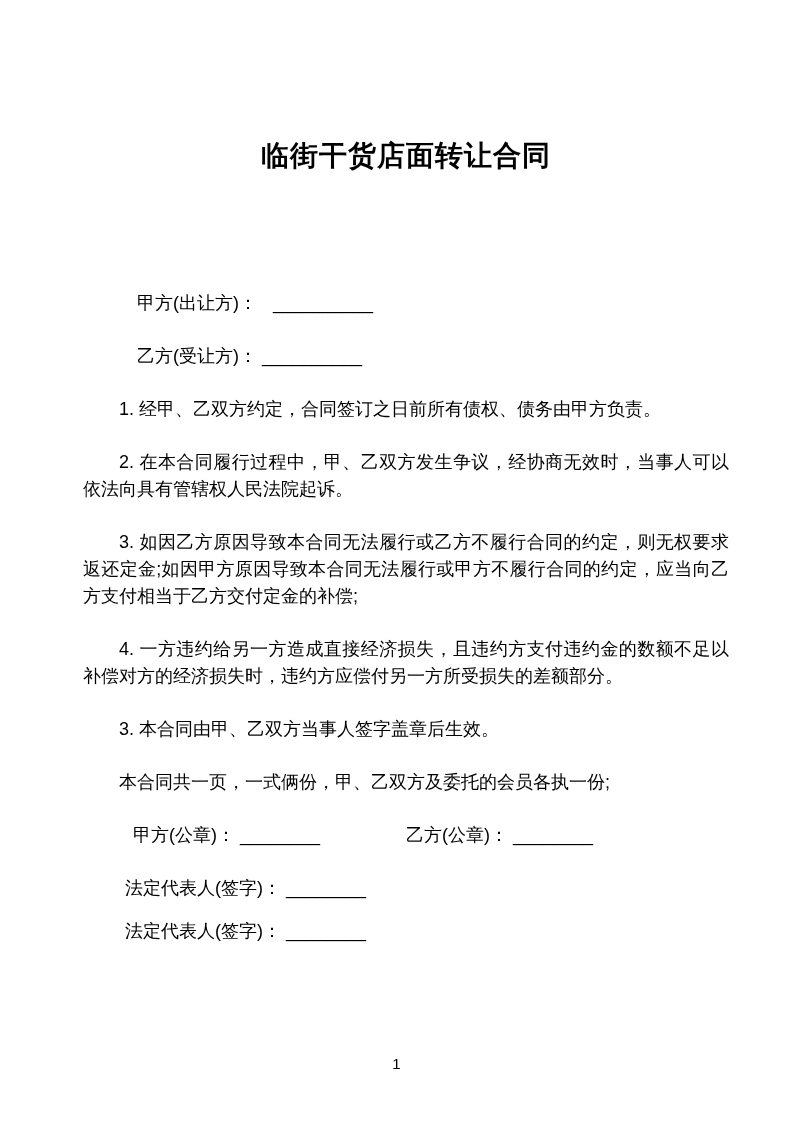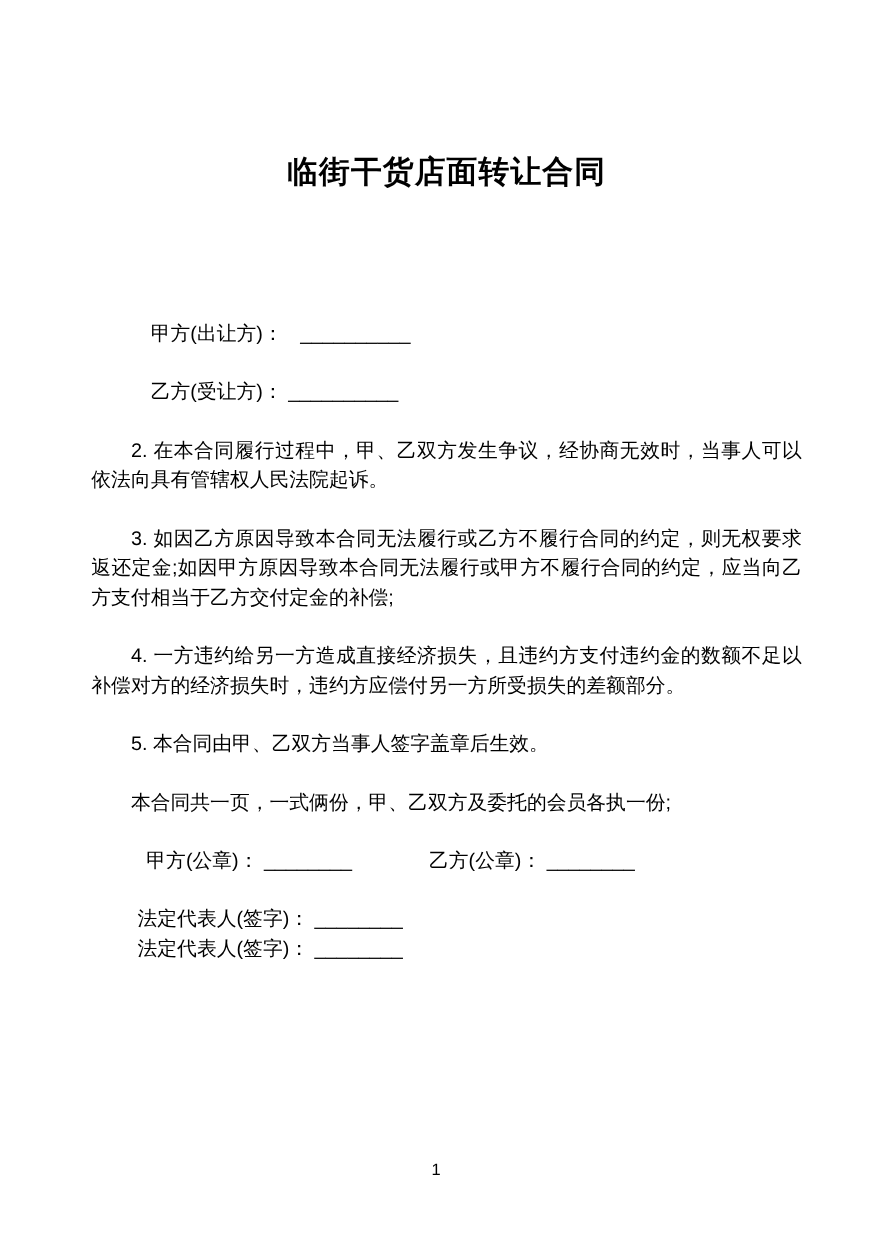--- a/index.html
+++ b/index.html
@@ -35,20 +35,21 @@
   }
   .party-line { text-indent: 3em; }
   .body-para  { text-indent: 2em; }
   .blank { letter-spacing: 0; white-space: pre; margin-top: 35px; }
   .gap-wide  { margin-left: 16px; }
   .gap-small { margin-left: 5px; }
   .sig-row {
     display: flex;
     margin: 0 0 26px 0;
     padding-left: 50px;
+    gap: 16px;
   }
   .sig-row .col-a { width: 257px; flex: 0 0 auto; }
   .sig-row.rep { padding-left: 42px; flex-direction: column; }
   .sig-row.rep .col-a { width: 242px; }
   .page-number {
     position: absolute;
     left: 0;
     right: 0;
     bottom: 48px;
     text-align: center;
@@ -62,28 +63,29 @@
 
 <div class="page">
 
   <h1 class="doc-title">临街干货店面转让合同</h1>
 
   <p class="line party-line"><span>甲方(出让方)：</span><span class="blank gap-wide">__________</span></p>
 
   <p class="line party-line"><span>乙方(受让方)：</span><span class="blank gap-small">__________</span></p>
 
 
+  <p class="line body-para">1. 经甲、乙双方约定，合同签订之日前所有债权、债务由甲方负责。</p>
 
   <p class="line body-para">2. 在本合同履行过程中，甲、乙双方发生争议，经协商无效时，当事人可以依法向具有管辖权人民法院起诉。</p>
 
   <p class="line body-para">3. 如因乙方原因导致本合同无法履行或乙方不履行合同的约定，则无权要求返还定金;如因甲方原因导致本合同无法履行或甲方不履行合同的约定，应当向乙方支付相当于乙方交付定金的补偿;</p>
 
   <p class="line body-para">4. 一方违约给另一方造成直接经济损失，且违约方支付违约金的数额不足以补偿对方的经济损失时，违约方应偿付另一方所受损失的差额部分。</p>
 
-  <p class="line body-para">5. 本合同由甲、乙双方当事人签字盖章后生效。</p>
+  <p class="line body-para">3. 本合同由甲、乙双方当事人签字盖章后生效。</p>
 
   <p class="line body-para">本合同共一页，一式俩份，甲、乙双方及委托的会员各执一份;</p>
 
   <div class="sig-row seal">
     <span class="col-a"><span>甲方(公章)：</span><span class="blank gap-small">________</span></span>
     <span class="col-b"><span>乙方(公章)：</span><span class="blank gap-small">________</span></span>
   </div>
 
   <div class="sig-row rep">
     <span class="col-a"><span>法定代表人(签字)：</span><span class="blank gap-small">________</span></span>

